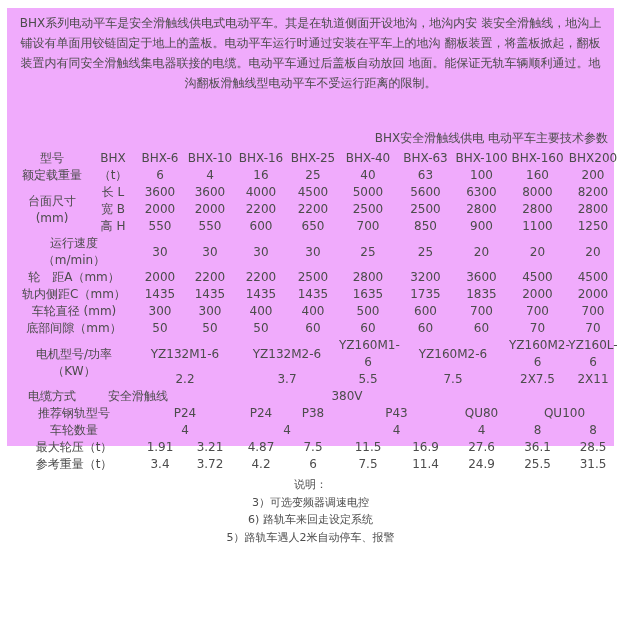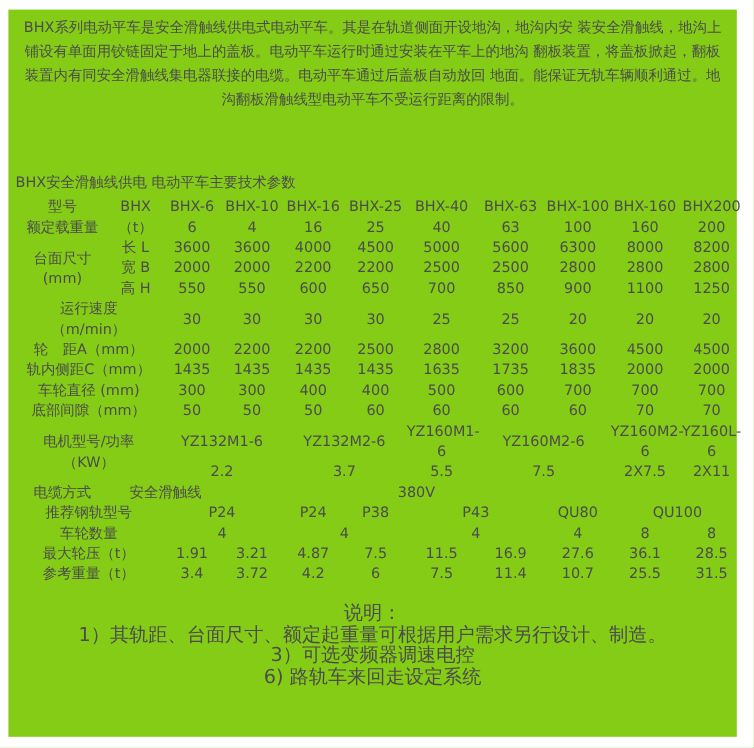--- a/index.html
+++ b/index.html
@@ -5,57 +5,57 @@
   html,body{margin:0;padding:0;background:#ffffff;}
   body{
     width:628px;height:623px;overflow:hidden;
     font-family:"DejaVu Sans","Liberation Sans",sans-serif;
     color:#4c4c4c;
   }
   .content-panel{
     position:relative;
     margin:8px 14px 9px 7px;
     width:607px;
-    height:606px;
-    background:#84cc16;
+    height:438px;
+    background:#f0abfc;
     box-sizing:border-box;
     padding:5px 6px;
   }
   .intro{
     text-align:center;
     font-size:12px;
     line-height:20px;
     margin:0 2px;
   }
   .table-title{
-    text-align:left;
+    text-align:right;
     font-size:12px;
     line-height:17px;
-    margin-top:51px;
+    margin-top:37px;
   }
   table.spec{
     width:100%;
     border-collapse:collapse;
     table-layout:fixed;
     margin-top:3px;
   }
   table.spec td{
     font-size:12px;
     line-height:17px;
     text-align:center;
     vertical-align:middle;
     padding:0;
     overflow:visible;
     white-space:normal;
   }
   .notes{
     text-align:center;
-    font-size:16px;
+    font-size:11px;
     line-height:17.5px;
-    margin-top:15px;
+    margin-top:3px;
   }
   .notes div{margin:0;}
 </style>
 </head>
 <body>
 
 <div class="content-panel">
   <p class="intro">BHX系列电动平车是安全滑触线供电式电动平车。其是在轨道侧面开设地沟，地沟内安 装安全滑触线，地沟上铺设有单面用铰链固定于地上的盖板。电动平车运行时通过安装在平车上的地沟 翻板装置，将盖板掀起，翻板装置内有同安全滑触线集电器联接的电缆。电动平车通过后盖板自动放回 地面。能保证无轨车辆顺利通过。地沟翻板滑触线型电动平车不受运行距离的限制。</p>
 
   <div class="table-title">BHX安全滑触线供电 电动平车主要技术参数</div>
@@ -252,26 +252,26 @@
           <td>28.5</td>
         </tr>
         <tr>
           <td colspan="2">参考重量（t）</td>
           <td>3.4</td>
           <td>3.72</td>
           <td>4.2</td>
           <td>6</td>
           <td>7.5</td>
           <td>11.4</td>
-          <td>10.7</td>
+          <td>24.9</td>
           <td>25.5</td>
           <td>31.5</td>
         </tr>
       </tbody>
   </table>
 
   <div class="notes">
     <div>说明：</div>
-    <div>1）其轨距、台面尺寸、额定起重量可根据用户需求另行设计、制造。</div>
     <div>3）可选变频器调速电控</div>
     <div>6) 路轨车来回走设定系统</div>
+    <div>5）路轨车遇人2米自动停车、报警</div>
   </div>
 </div>
 
 </body></html>

